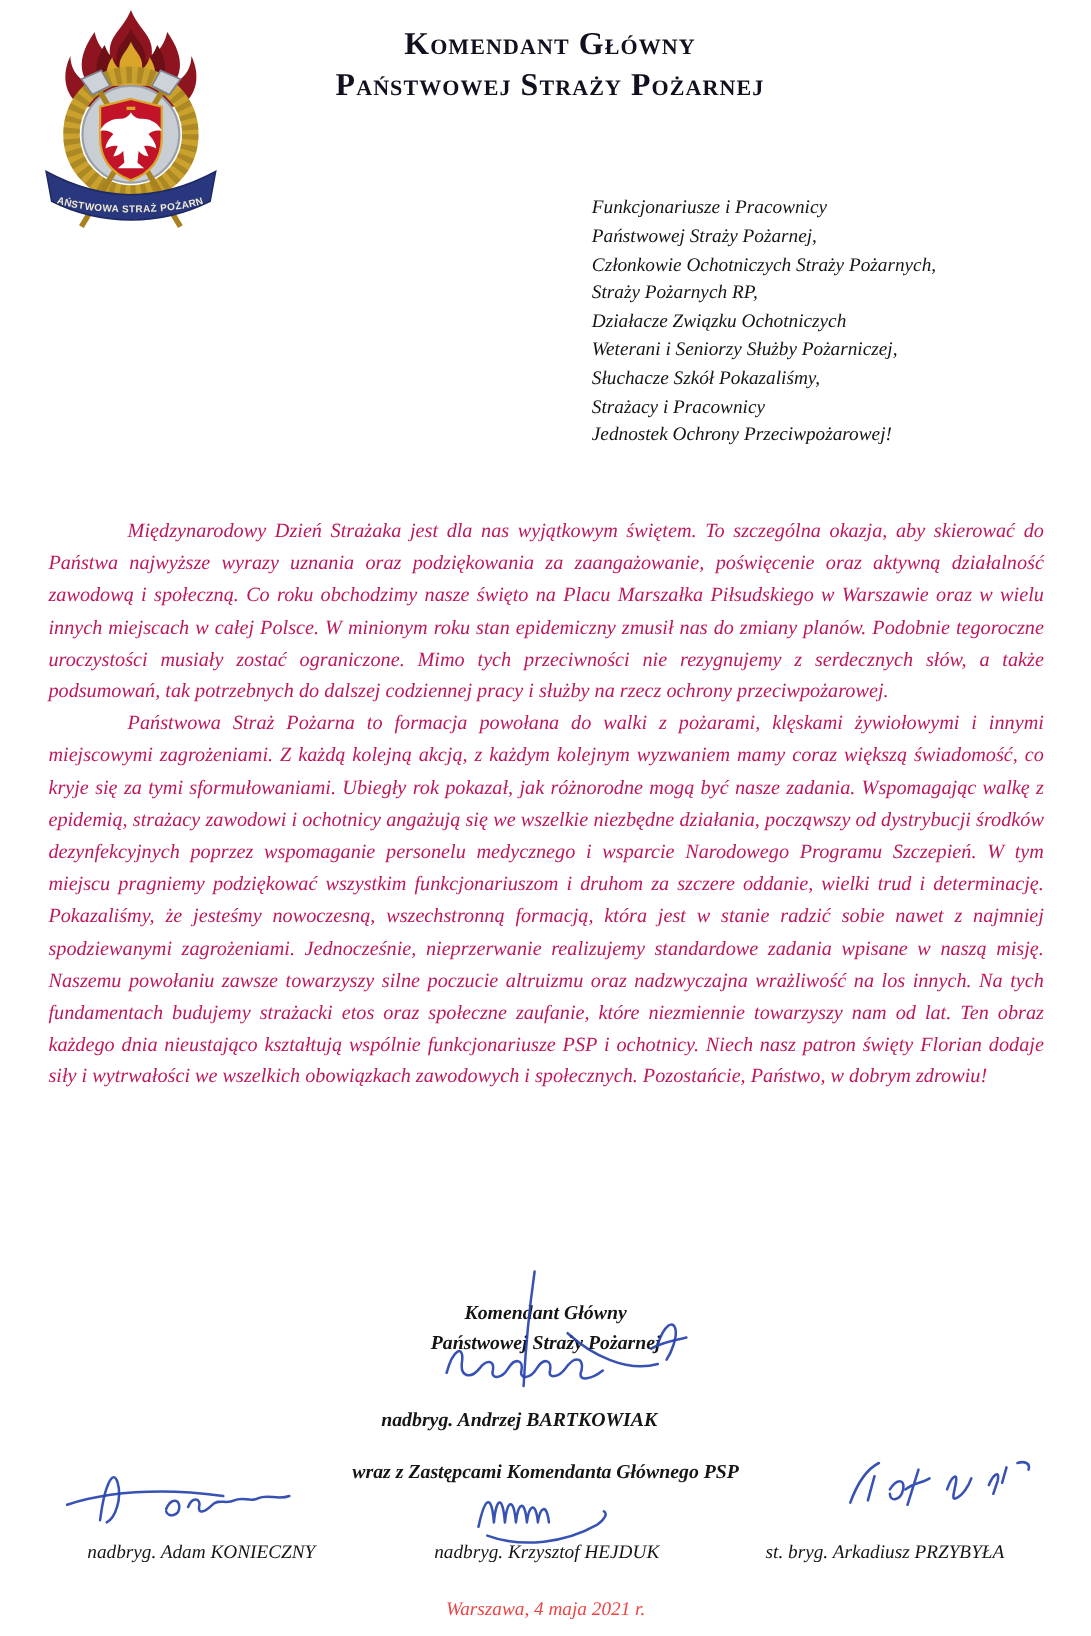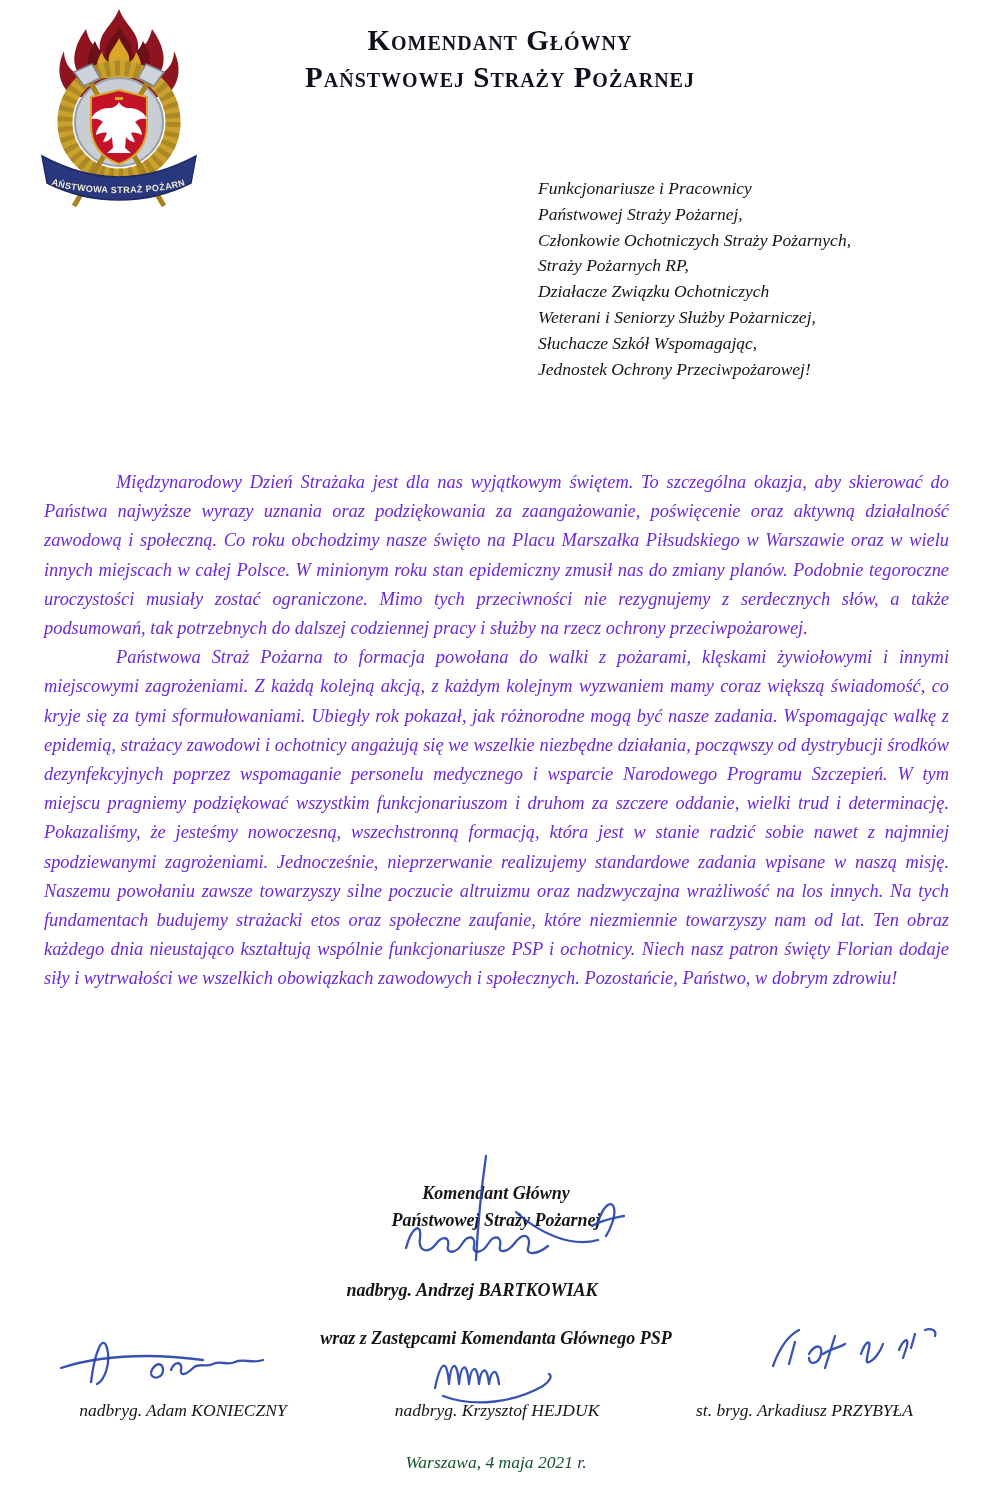--- a/index.html
+++ b/index.html
@@ -15,39 +15,39 @@
   .title-line {
     font-variant:small-caps; font-weight:700; font-size:29px; line-height:37px;
     letter-spacing:1px; color:#11101f;
   }
   
   .addressee { position:absolute; left:538px; top:176px; font-style:italic; font-weight:400;
     font-size:17.5px; line-height:25.8px; color:#141414; }
   .addressee span { display:block; }
   
   .body-text { position:absolute; left:44px; top:468px; width:905px;
-    font-style:italic; font-size:18.4px; line-height:29.2px; text-align:justify; color:#6d28d9; }
+    font-style:italic; font-size:18.4px; line-height:29.2px; text-align:justify; color:#be185d; }
   .body-text p { text-indent:72px; }
   
   .sig-svg { position:absolute; }
   .sig-stroke { fill:none; stroke:#2743ae; stroke-width:2.3; stroke-linecap:round; stroke-linejoin:round; opacity:.92; }
   .sign-main-title { position:absolute; left:0; top:1180px; width:992px; text-align:center;
     font-style:italic; font-weight:700; font-size:18px; line-height:27px; color:#151515; }
   .sign-main-title span { display:block; }
   .sign-main-name { position:absolute; left:0; top:1280px; width:944px; text-align:center;
     font-style:italic; font-weight:700; font-size:18px; color:#151515; }
   .deputies-intro { position:absolute; left:0; top:1328px; width:992px; text-align:center;
     font-style:italic; font-weight:700; font-size:18px; color:#151515; }
   .deputy-name { position:absolute; top:1400px; text-align:center;
     font-style:italic; font-weight:400; font-size:17.5px; color:#151515; }
   .deputy-name.left { left:38px; width:290px; }
   .deputy-name.center { left:352px; width:290px; }
   .deputy-name.right { left:652px; width:305px; }
   .footer-date { position:absolute; left:0; top:1452px; width:992px; text-align:center;
-    font-style:italic; font-size:17.5px; color:#14532d; }
+    font-style:italic; font-size:17.5px; color:#ef4444; }
 </style>
 </head>
 <body>
 
 <div class="page">
 
   <svg class="emblem" viewBox="0 0 170 210" aria-hidden="true">
 
     <path d="M85 3 C78 21 64 26 66 44 C58 40 54 32 52 23 C40 40 36 56 46 70 C34 64 30 54 30 45 C22 62 24 80 40 91 L130 91 C146 80 148 62 140 45 C140 54 136 64 124 70 C134 56 130 40 118 23 C116 32 112 40 104 44 C106 26 92 21 85 3 Z" fill="#8e1520"></path>
     <path d="M85 20 C80 32 70 36 72 50 C66 46 63 40 61 35 C53 47 51 59 58 69 L112 69 C119 59 117 47 109 35 C107 40 104 46 98 50 C100 36 90 32 85 20 Z" fill="#6d0f17"></path>
@@ -83,21 +83,22 @@
     <div class="title-line">Państwowej Straży Pożarnej</div>
   </div>
 
   <div class="addressee">
     <span>Funkcjonariusze i Pracownicy</span>
     <span>Państwowej Straży Pożarnej,</span>
     <span>Członkowie Ochotniczych Straży Pożarnych,</span>
     <span>Straży Pożarnych RP,</span>
     <span>Działacze Związku Ochotniczych</span>
     <span>Weterani i Seniorzy Służby Pożarniczej,</span>
-    <span>Słuchacze Szkół Wspomagając,</span>
+    <span>Słuchacze Szkół Pokazaliśmy,</span>
+    <span>Strażacy i Pracownicy</span>
     <span>Jednostek Ochrony Przeciwpożarowej!</span>
   </div>
 
   <div class="body-text">
     <p>Międzynarodowy Dzień Strażaka jest dla nas wyjątkowym świętem. To szczególna okazja, aby skierować do Państwa najwyższe wyrazy uznania oraz podziękowania za zaangażowanie, poświęcenie oraz aktywną działalność zawodową i społeczną. Co roku obchodzimy nasze święto na Placu Marszałka Piłsudskiego w Warszawie oraz w wielu innych miejscach w całej Polsce. W minionym roku stan epidemiczny zmusił nas do zmiany planów. Podobnie tegoroczne uroczystości musiały zostać ograniczone. Mimo tych przeciwności nie rezygnujemy z serdecznych słów, a także podsumowań, tak potrzebnych do dalszej codziennej pracy i służby na rzecz ochrony przeciwpożarowej.</p>
     <p>Państwowa Straż Pożarna to formacja powołana do walki z pożarami, klęskami żywiołowymi i innymi miejscowymi zagrożeniami. Z każdą kolejną akcją, z każdym kolejnym wyzwaniem mamy coraz większą świadomość, co kryje się za tymi sformułowaniami. Ubiegły rok pokazał, jak różnorodne mogą być nasze zadania. Wspomagając walkę z epidemią, strażacy zawodowi i ochotnicy angażują się we wszelkie niezbędne działania, począwszy od dystrybucji środków dezynfekcyjnych poprzez wspomaganie personelu medycznego i wsparcie Narodowego Programu Szczepień. W tym miejscu pragniemy podziękować wszystkim funkcjonariuszom i druhom za szczere oddanie, wielki trud i determinację. Pokazaliśmy, że jesteśmy nowoczesną, wszechstronną formacją, która jest w stanie radzić sobie nawet z najmniej spodziewanymi zagrożeniami. Jednocześnie, nieprzerwanie realizujemy standardowe zadania wpisane w naszą misję. Naszemu powołaniu zawsze towarzyszy silne poczucie altruizmu oraz nadzwyczajna wrażliwość na los innych. Na tych fundamentach budujemy strażacki etos oraz społeczne zaufanie, które niezmiennie towarzyszy nam od lat. Ten obraz każdego dnia nieustająco kształtują wspólnie funkcjonariusze PSP i ochotnicy. Niech nasz patron święty Florian dodaje siły i wytrwałości we wszelkich obowiązkach zawodowych i społecznych. Pozostańcie, Państwo, w dobrym zdrowiu!</p>
   </div>
 
   <div class="sign-main-title">
     <span>Komendant Główny</span>

